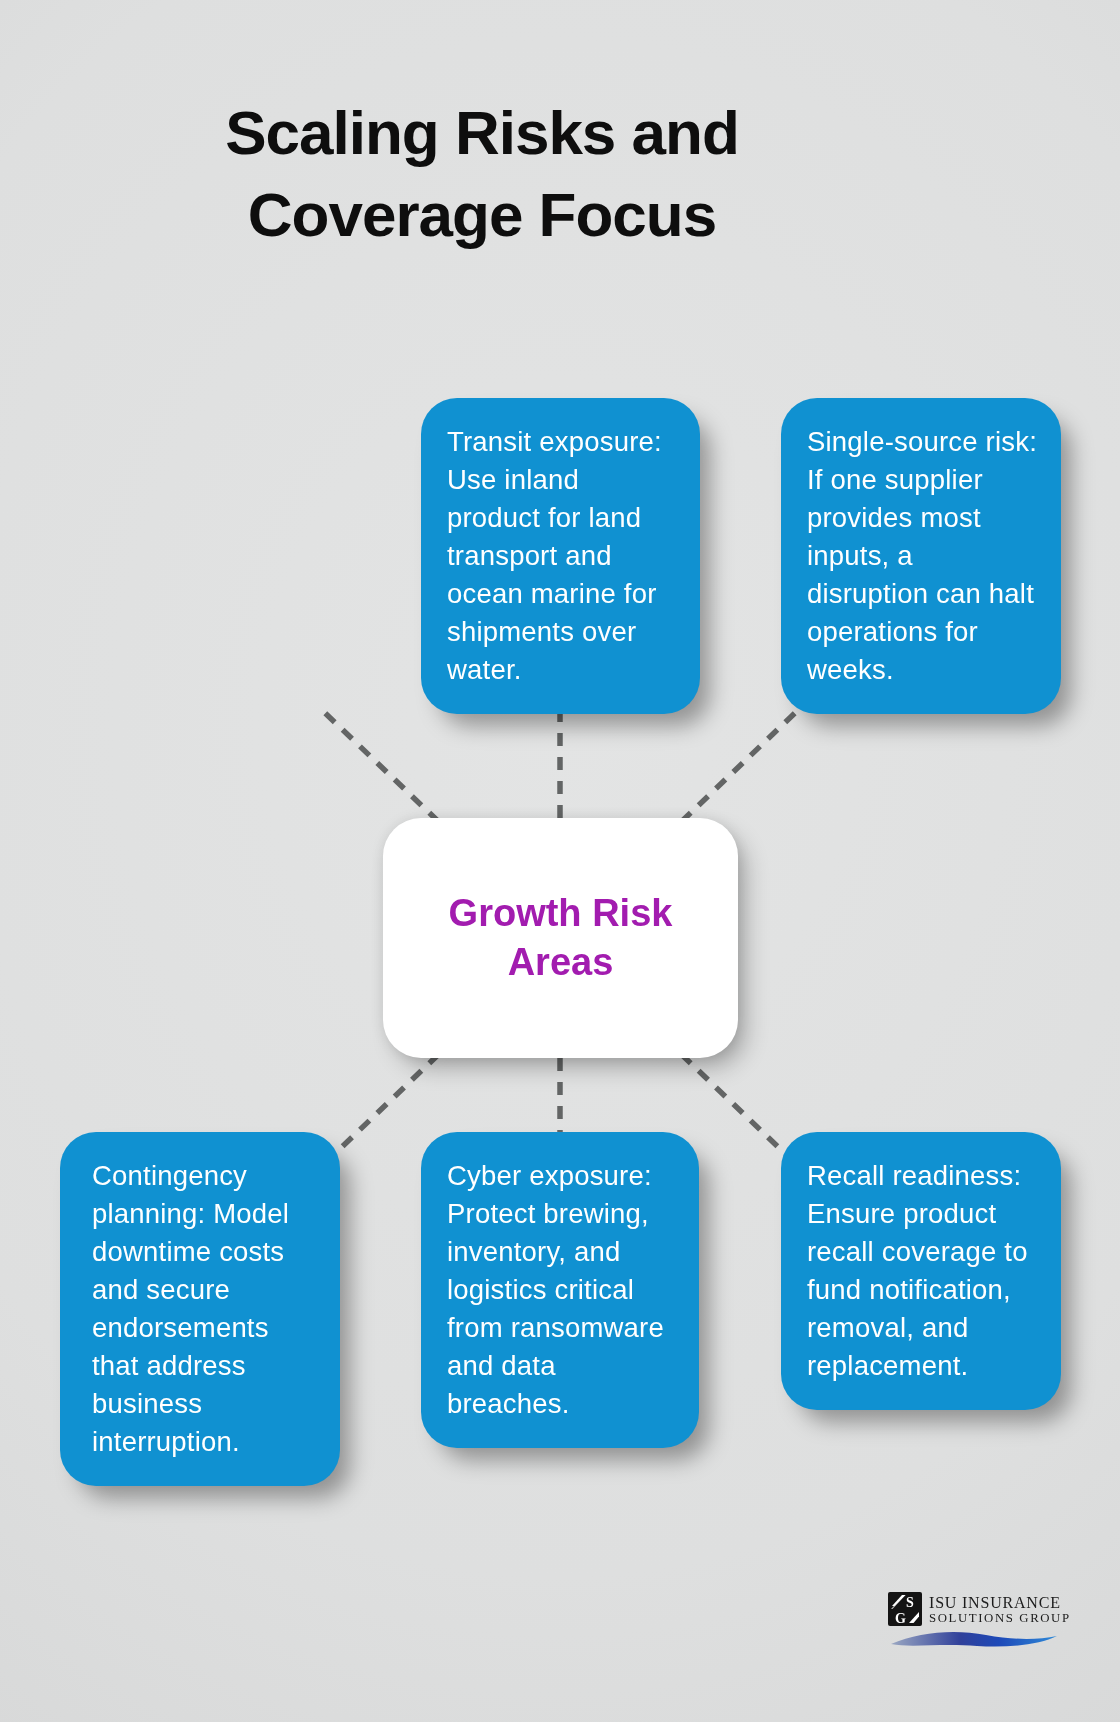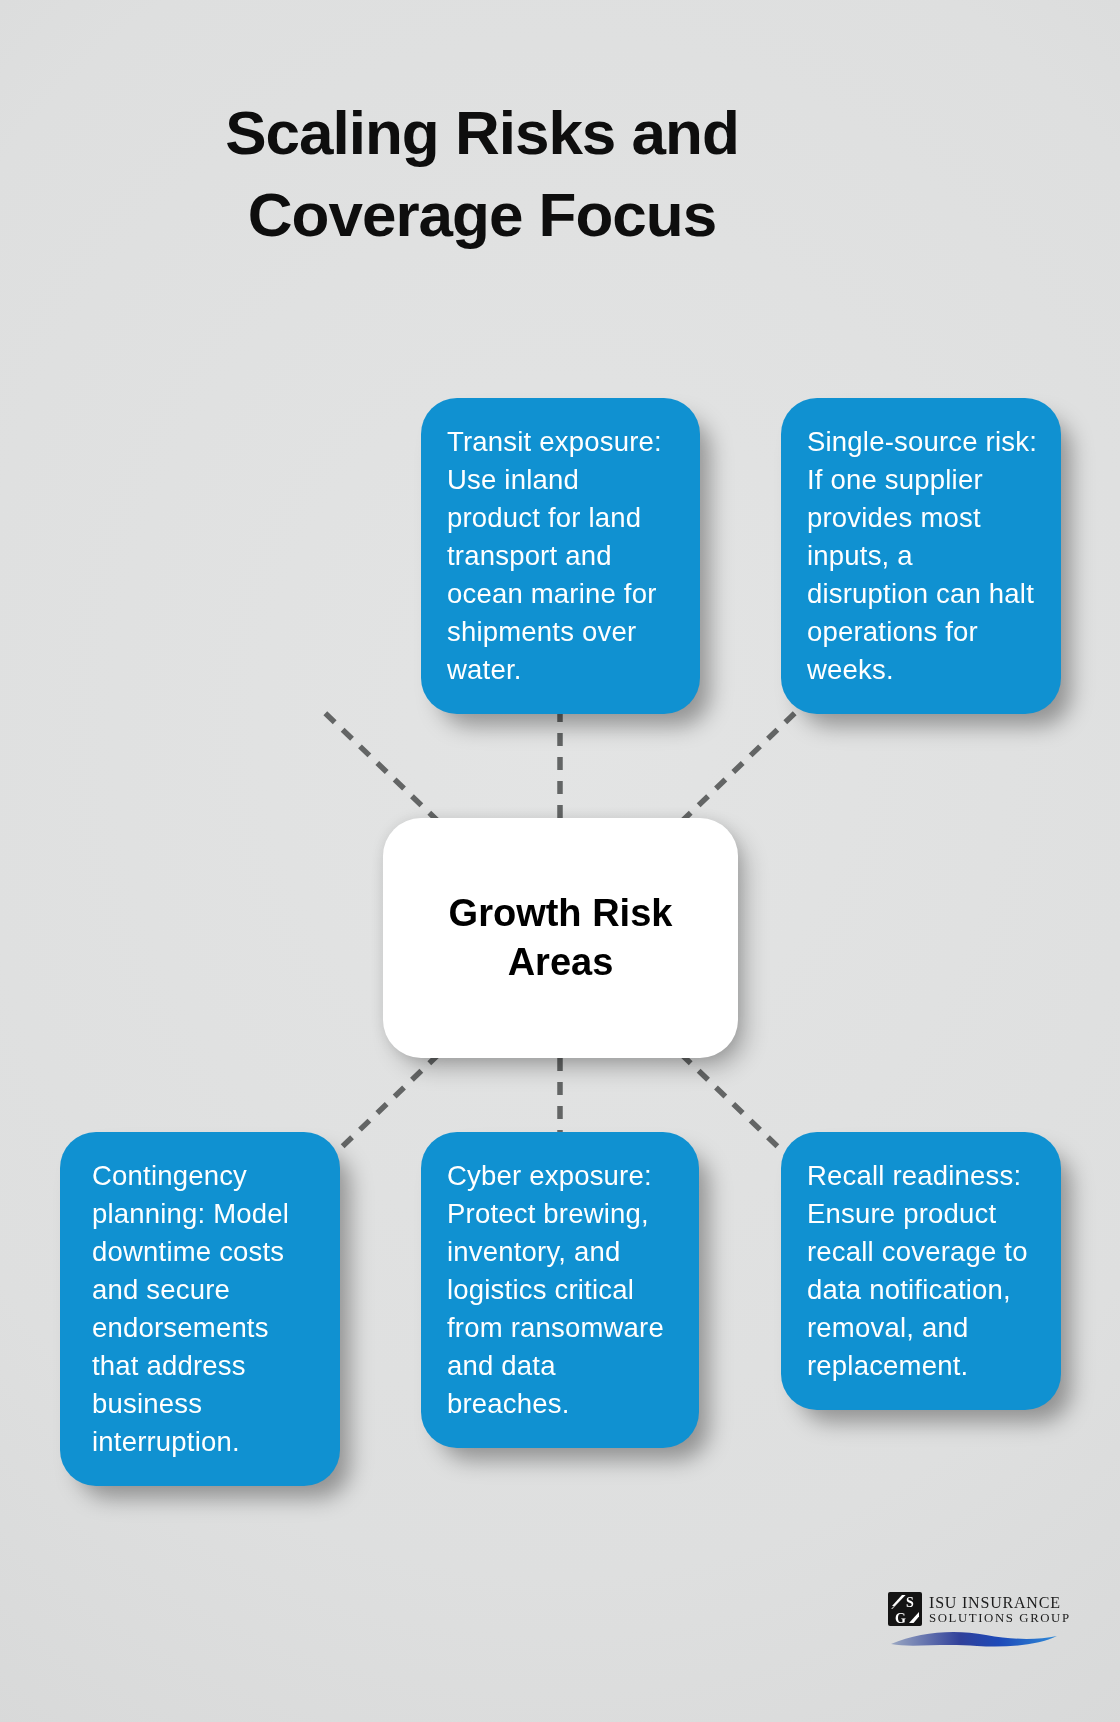--- a/index.html
+++ b/index.html
@@ -52,21 +52,21 @@
   .node-br{left:781px; top:1132px; width:280px;}
   .center-node{
     position:absolute;
     z-index:3;
     left:383px;top:818px;width:355px;height:240px;
     background:#ffffff;
     border-radius:38px;
     box-shadow:10px 12px 24px -4px rgba(0,0,0,0.30), 0 0 14px rgba(0,0,0,0.08);
     display:flex;align-items:center;justify-content:center;
     text-align:center;
-    font-size:38px;line-height:49px;font-weight:700;color:#000000;
+    font-size:38px;line-height:49px;font-weight:700;color:#a21caf;
     padding:0 34px;box-sizing:border-box;
   }
   .logo{
     position:absolute;z-index:2;
     left:888px;top:1592px;width:176px;
   }
   .logo-row{display:flex;align-items:flex-start;}
   .logo-mark{flex:0 0 34px;width:34px;height:34px;}
   .logo-text{margin-left:7px;padding-top:2px;color:#1c1c1c;font-family:Liberation Serif, serif;}
   .logo-line1{font-size:16px;letter-spacing:.8px;line-height:17px;white-space:nowrap;}
@@ -102,21 +102,21 @@
 
   <div class="node node-bl">
     <span>Contingency planning: Model downtime costs and secure endorsements that address business interruption.</span>
   </div>
 
   <div class="node node-bm">
     <span>Cyber exposure: Protect brewing, inventory, and logistics critical from ransomware and data breaches.</span>
   </div>
 
   <div class="node node-br">
-    <span>Recall readiness: Ensure product recall coverage to data notification, removal, and replacement.</span>
+    <span>Recall readiness: Ensure product recall coverage to fund notification, removal, and replacement.</span>
   </div>
 
   <div class="center-node">
     <span>Growth Risk Areas</span>
   </div>
 
   <div class="logo">
     <div class="logo-row">
       <svg class="logo-mark" viewBox="0 0 34 34" xmlns="http://www.w3.org/2000/svg">
         <rect x="0" y="0" width="34" height="34" rx="2" fill="#141414"></rect>

